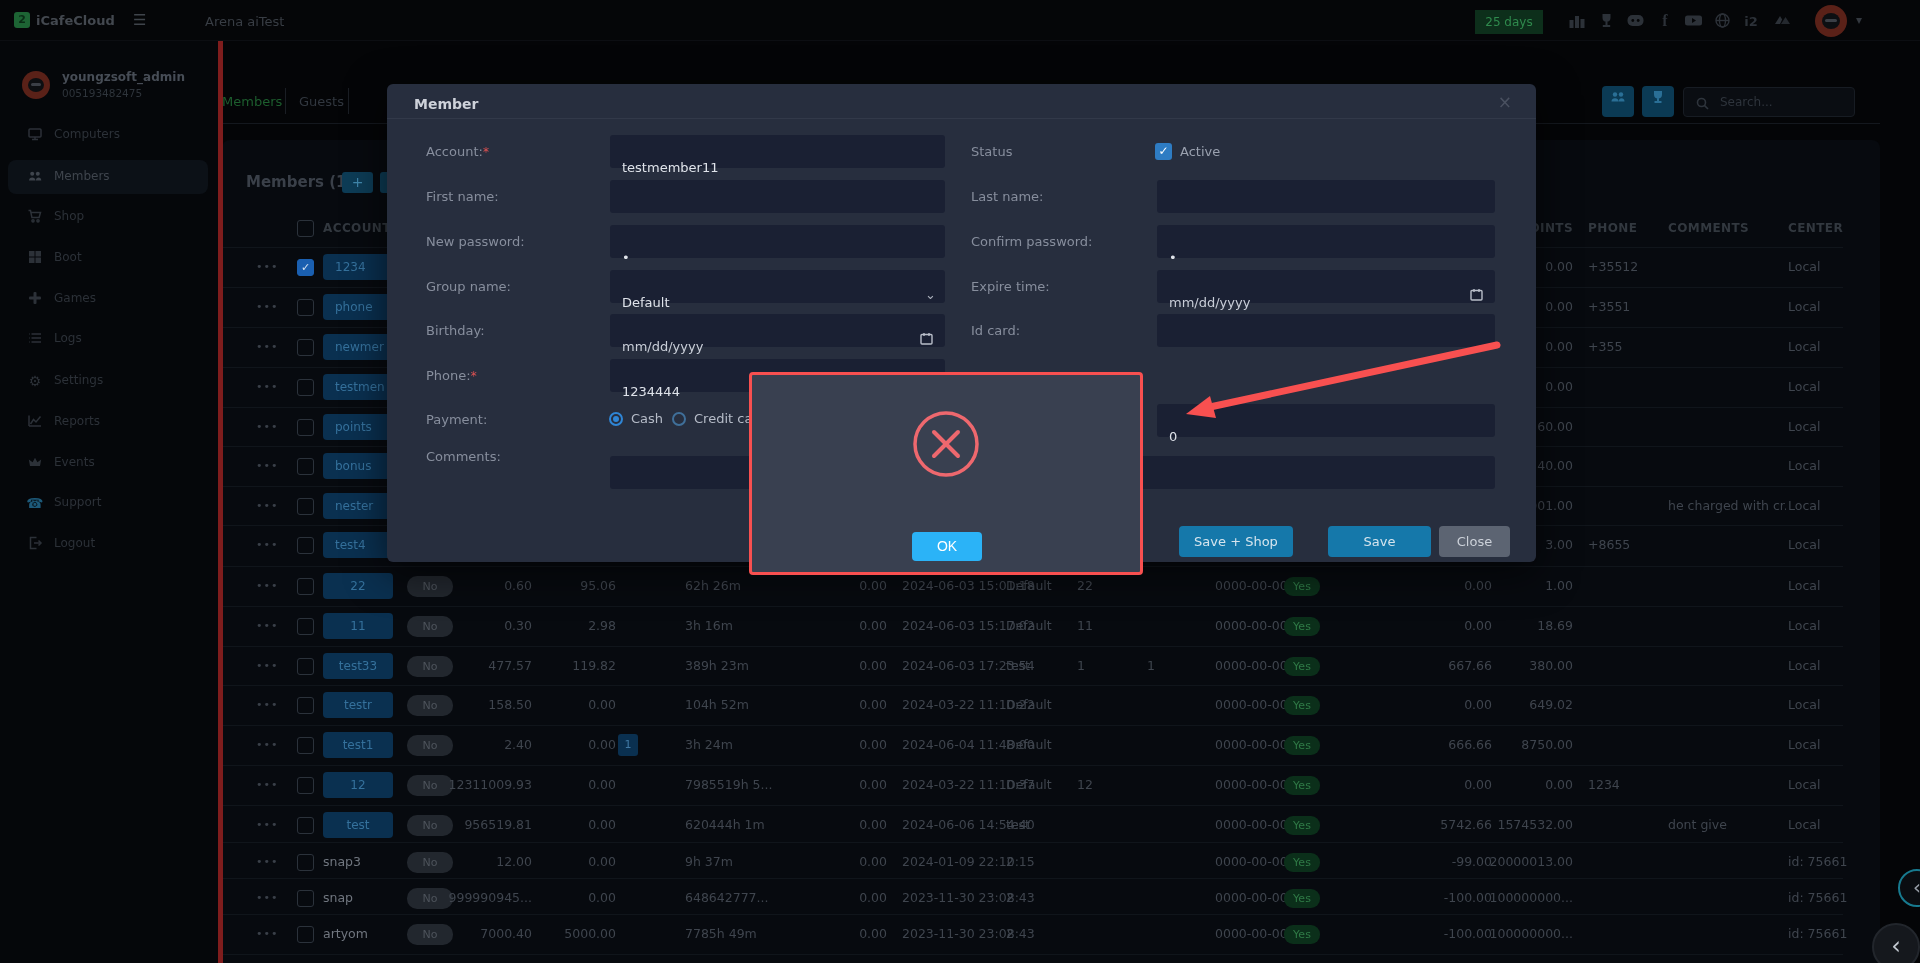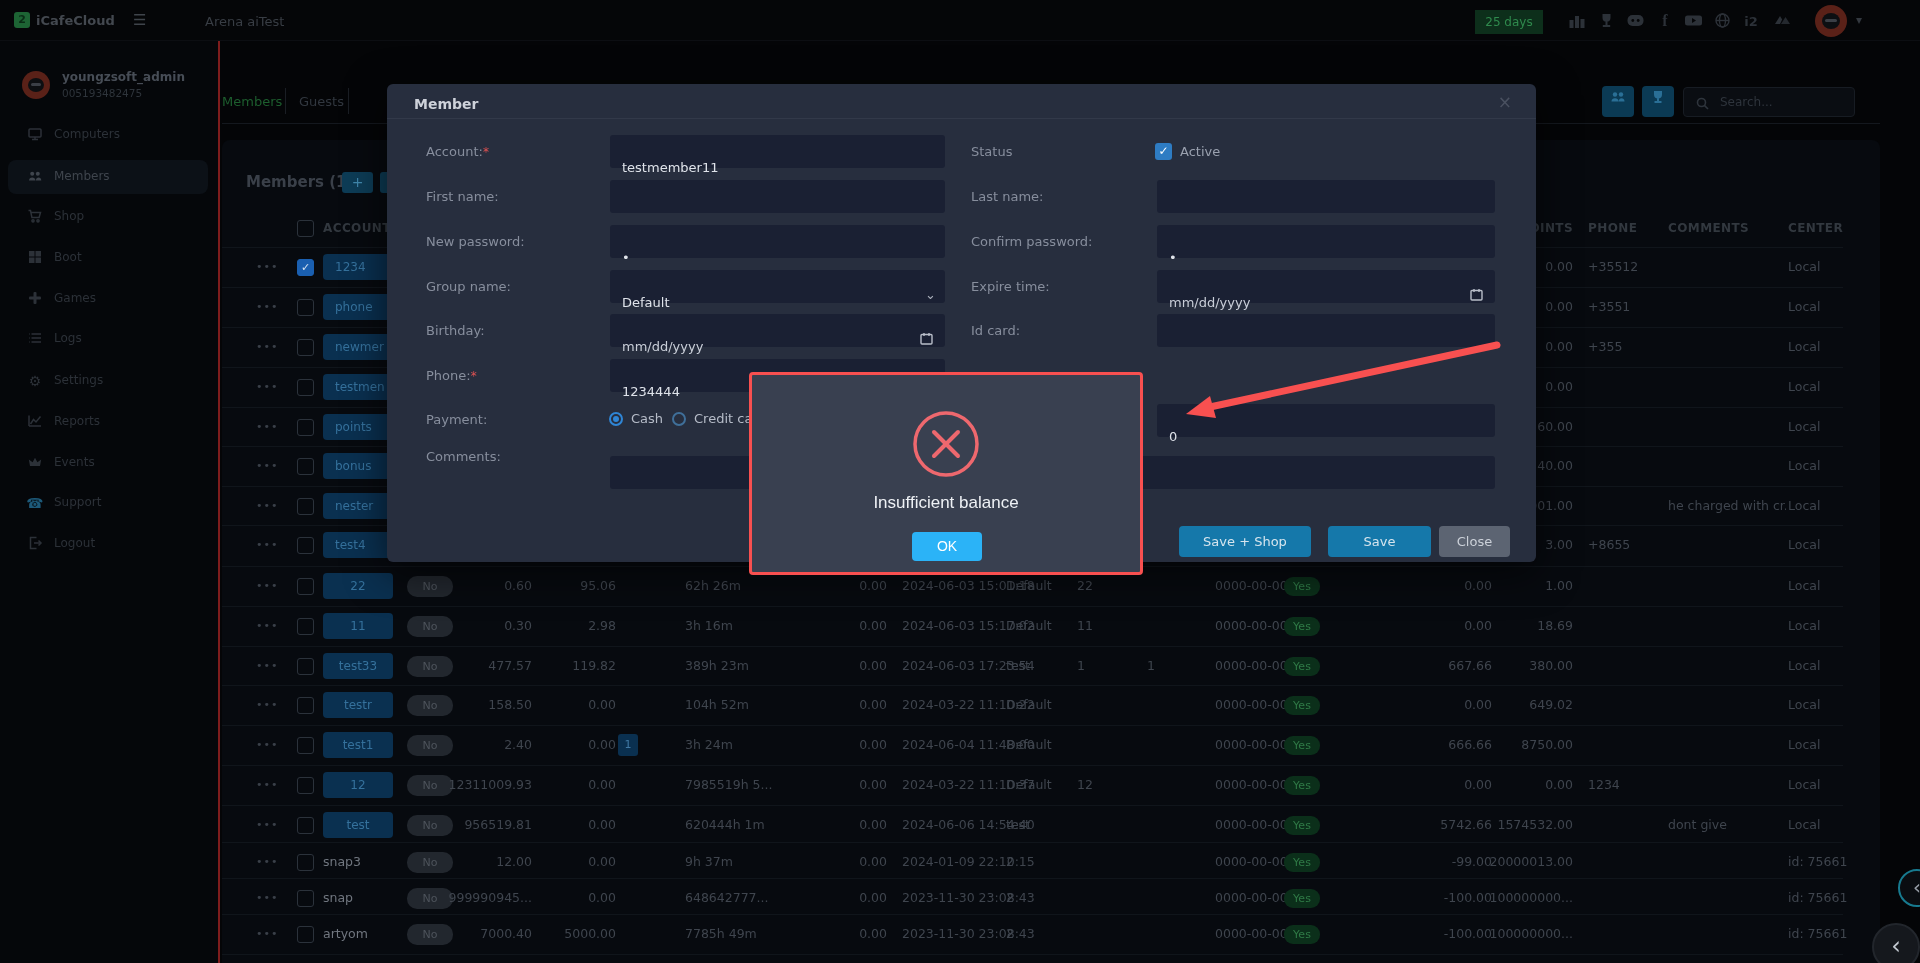--- a/index.html
+++ b/index.html
@@ -13,21 +13,21 @@
   .hamburger{position:absolute;left:133px;top:11px;color:#3f444b;font-size:15px;cursor:pointer;}
   .page-title{position:absolute;left:205px;top:14px;color:#383d44;font-size:13px;}
   .days-badge{position:absolute;left:1475px;top:10px;width:68px;height:24px;background:#0d2f1b;border-radius:0;
               color:#2f8a4d;font-size:12px;text-align:center;line-height:24px;}
   .tb-icon{position:absolute;top:12px;width:20px;height:18px;color:#2c3138;fill:#2c3138;font-size:15px;line-height:18px;text-align:center;}
   .tb-avatar{position:absolute;left:1815px;top:5px;width:32px;height:32px;border-radius:50%;background:#5a2118;overflow:hidden;}
   .tb-avatar .head{position:absolute;left:7px;top:8px;width:18px;height:16px;border-radius:50%;background:#0d0f12;}
   .tb-avatar .eyes{position:absolute;left:10px;top:14px;width:12px;height:3px;background:#3b3f46;border-radius:2px;}
   .tb-chevron{position:absolute;left:1856px;top:13px;color:#33383f;font-size:12px;}
   
-  #sidebar{position:absolute;left:0;top:40px;width:218px;height:923px;background:#05070a;border-right:2px solid #7f1d1d;z-index:4;}
+  #sidebar{position:absolute;left:0;top:40px;width:218px;height:923px;background:#05070a;border-right:5px solid #7f1d1d;z-index:4;}
   .sb-avatar{position:absolute;left:22px;top:31px;width:28px;height:28px;border-radius:50%;background:#5a2118;overflow:hidden;}
   .sb-avatar .head{position:absolute;left:6px;top:7px;width:16px;height:14px;border-radius:50%;background:#0d0f12;}
   .sb-avatar .eyes{position:absolute;left:9px;top:12px;width:10px;height:3px;background:#3b3f46;border-radius:2px;}
   .sb-name{position:absolute;left:62px;top:30px;color:#474d56;font-size:12px;font-weight:bold;}
   .sb-id{position:absolute;left:62px;top:47px;color:#2e343b;font-size:10.5px;}
   .side-item{position:absolute;left:8px;width:200px;height:34px;border-radius:8px;color:#2c3138;cursor:pointer;}
   .side-item.active{background:#0c1117;color:#3f454d;}
   .side-item .s-icon{position:absolute;left:18px;top:8px;width:18px;height:18px;line-height:18px;text-align:center;font-size:14px;}
   .side-item .s-icon svg{stroke:currentColor;fill:none;stroke-width:1.5;}
   .side-item .s-icon.filled svg{fill:currentColor;stroke:none;}
@@ -576,32 +576,31 @@
         <svg width="13" height="13" viewBox="0 0 13 13">
             <rect x="1" y="2.5" width="11" height="9.5" rx="1"></rect>
             <line x1="4" y1="1" x2="4" y2="4"></line>
             <line x1="9" y1="1" x2="9" y2="4"></line>
           </svg>
       </span>
     </div>
     <div class="m-input" style="left:770px;top:230px;width:338px;"></div>
     <div class="m-input" style="left:770px;top:320px;width:338px;">0</div>
 
-    <div class="m-btn primary" style="left:792px;width:132px;">Save + Shop</div>
+    <div class="m-btn primary" style="left:792px;width:114px;">Save + Shop</div>
     <div class="m-btn primary" style="left:941px;width:103px;">Save</div>
     <div class="m-btn gray" style="left:1052px;width:71px;">Close</div>
   </div>
 
   <div id="error-dialog">
     <svg width="70" height="70" viewBox="0 0 70 70" style="position:absolute;left:159px;top:34px;">
       <circle cx="35" cy="35" r="31" fill="none" stroke="#ee686e" stroke-width="3.5"></circle>
       <line x1="23" y1="23" x2="47" y2="47" stroke="#ee686e" stroke-width="4" stroke-linecap="round"></line>
       <line x1="47" y1="23" x2="23" y2="47" stroke="#ee686e" stroke-width="4" stroke-linecap="round"></line>
     </svg>
-    <div class="msg">Insufficient balance</div>
     <div id="ok-btn">OK</div>
   </div>
 
   <svg id="arrow-svg" width="1920" height="963">
     <line x1="1497" y1="345" x2="1210" y2="407" stroke="#f85050" stroke-width="7" stroke-linecap="round"></line>
     <polygon points="1186,414 1216,418 1210,396" fill="#f85050"></polygon>
   </svg>
 
   <div class="fab1">‹</div>
   <div class="fab2">‹</div>

